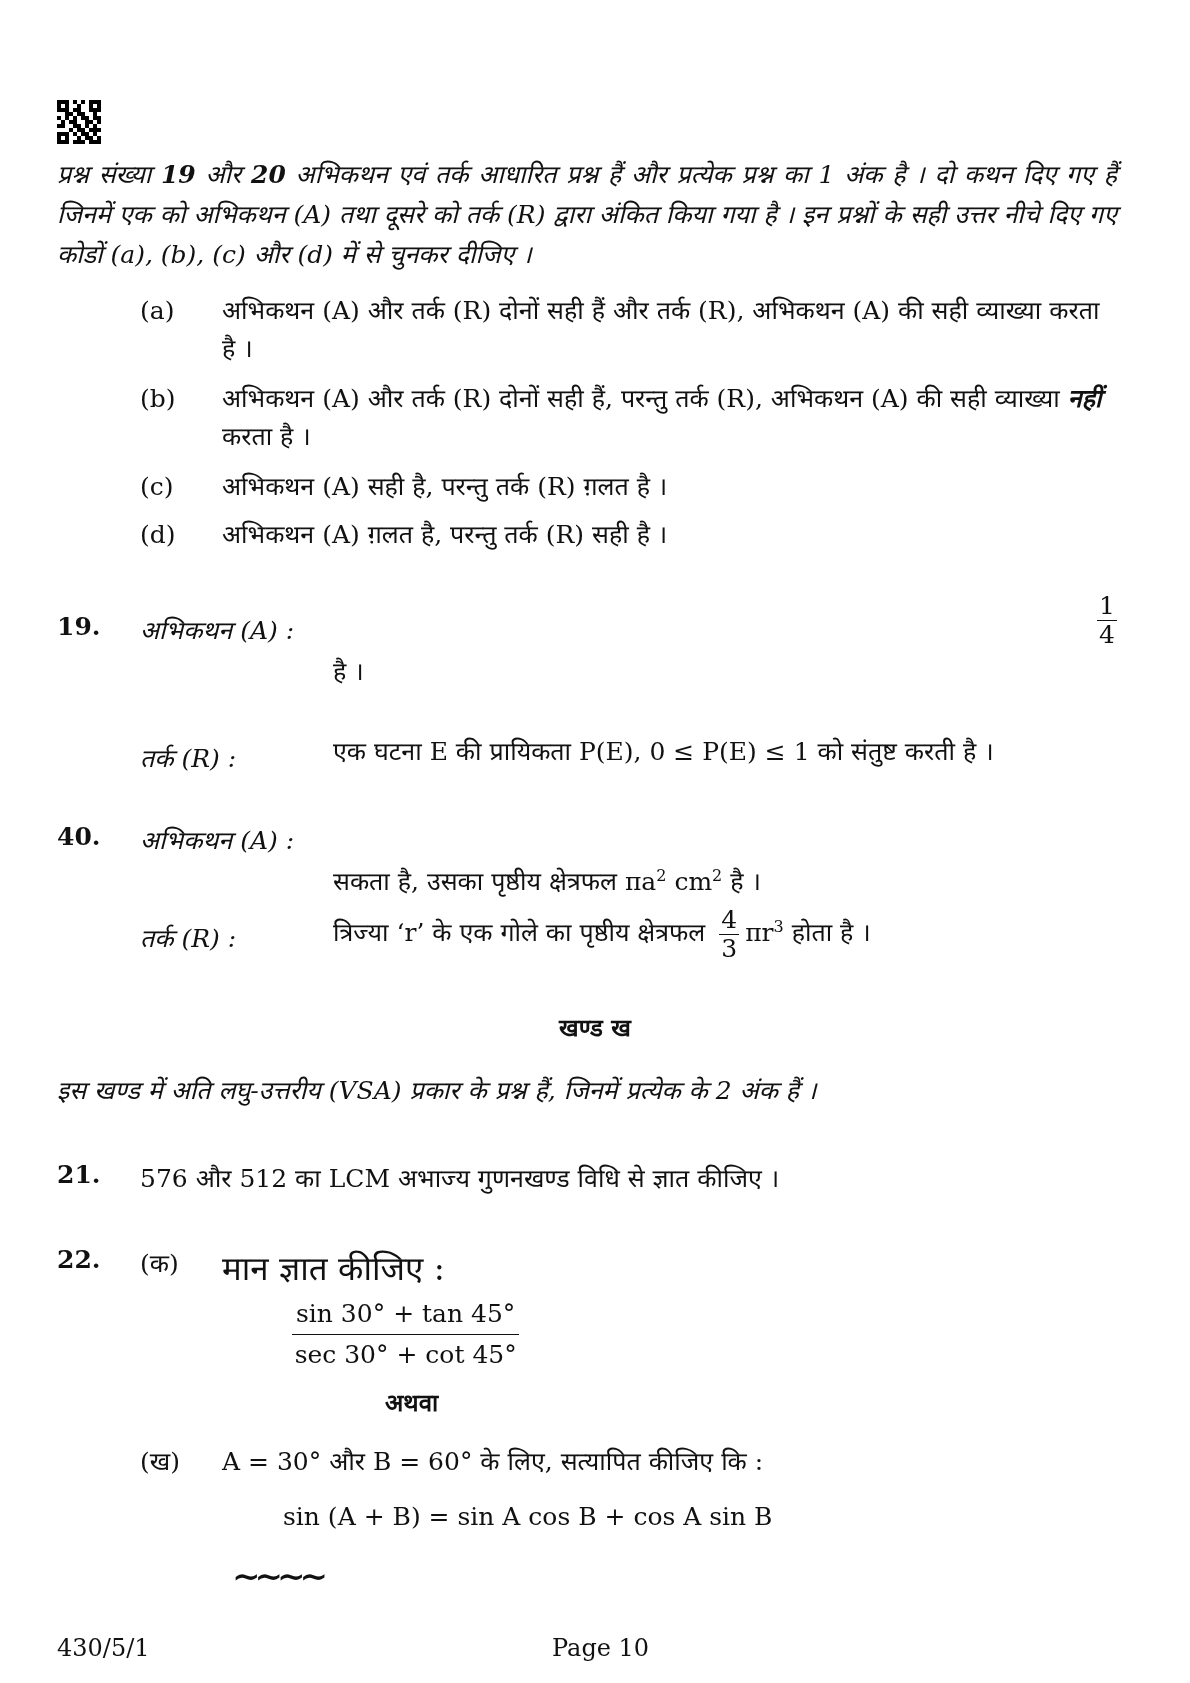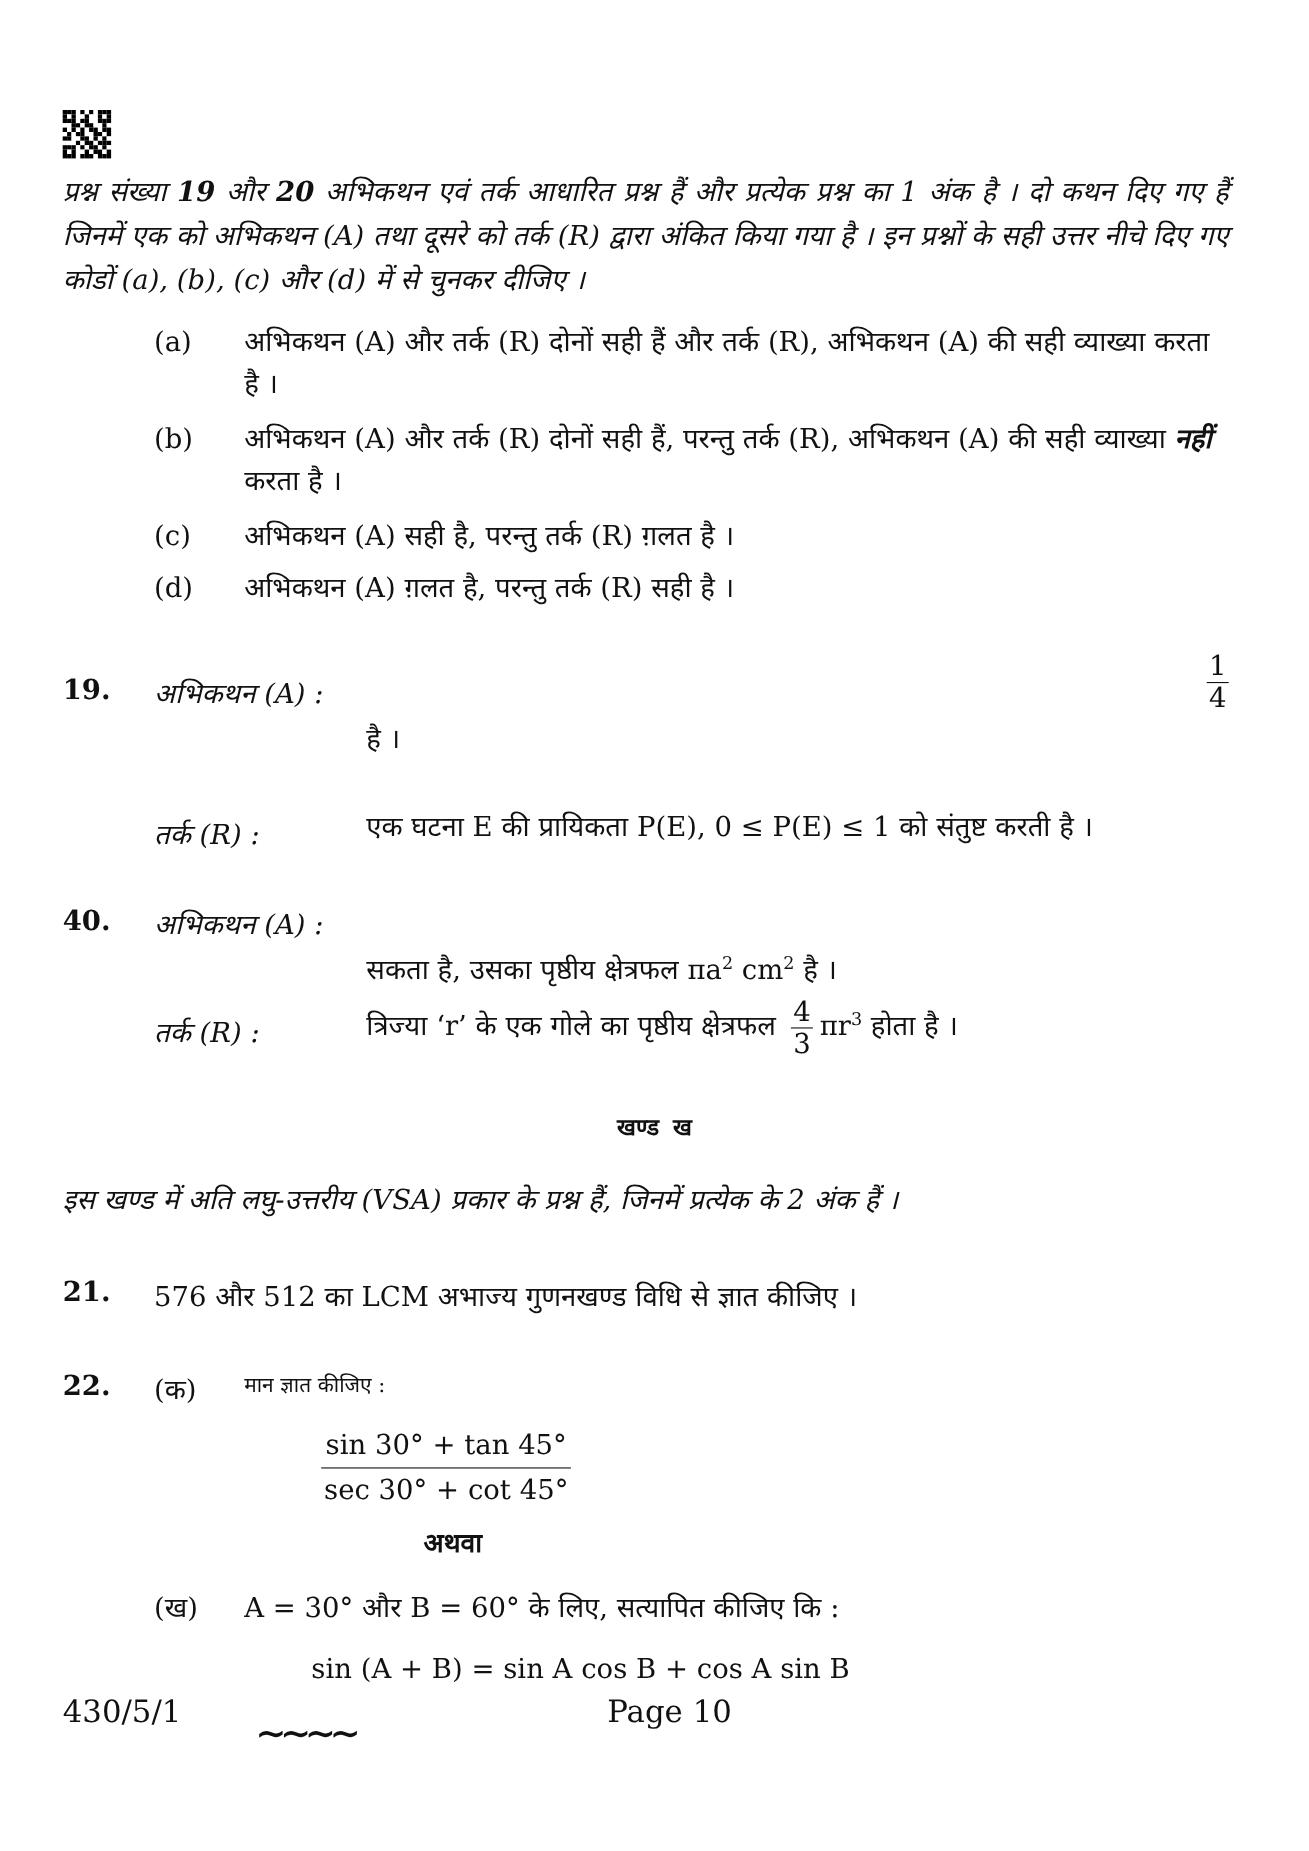--- a/index.html
+++ b/index.html
@@ -23,26 +23,26 @@
   .opt { font-size: 25px; line-height: 38px; }
   .opt .lbl { position: absolute; left: 140px; }
   .opt .txt { position: absolute; left: 222px; width: 880px; }
   .qnum { font-weight: bold; font-size: 25px; position: absolute; left: 57px; }
   .qlabel { font-style: italic; font-size: 25px; position: absolute; left: 140px; }
   .qtext { font-size: 25px; position: absolute; left: 333px; width: 790px; line-height: 48px; }
   .frac { display: inline-block; vertical-align: middle; text-align: center; line-height: 28px; margin: 0 6px; }
   .frac .n { display: block; border-bottom: 1.5px solid #111; padding: 0 2px; }
   .frac .d { display: block; }
   sup { font-size: 16px; line-height: 0; }
-  .section-title { left: 0; width: 1190px; text-align: center; top: 1010px; font-size: 21px; font-weight: bold; font-family: Liberation Mono, monospace; }
+  .section-title { left: 0; width: 1190px; text-align: center; top: 1010px; font-size: 24px; font-weight: bold; }
   .section-note { left: 57px; top: 1072px; font-size: 25px; font-style: italic; }
   .bigfrac { position: absolute; left: 292px; top: 1296px; text-align: center; font-size: 25px; line-height: 36px; }
   .bigfrac .n { display: block; border-bottom: 1.5px solid #111; padding: 0 4px 2px; }
   .bigfrac .d { display: block; padding-top: 2px; }
-  .footer { top: 1539px; font-size: 28px; }
+  .footer { top: 1634px; font-size: 24px; }
   .wave { font-size: 34px; font-weight: bold; letter-spacing: -6px; }
 </style>
 </head>
 <body>
 
 <div class="abs qr">
   <span></span>
     <span></span>
     <span></span>
     <span style="background:#fff"></span>
@@ -218,21 +218,21 @@
 <div class="abs section-note">इस खण्ड में अति लघु-उत्तरीय (VSA) प्रकार के प्रश्न हैं, जिनमें प्रत्येक के 2 अंक हैं ।</div>
 
 <div>
   <span class="qnum" style="top:1160px">21.</span>
   <span class="abs" style="left:140px;top:1160px;font-size:25px">576 और 512 का LCM अभाज्य गुणनखण्ड विधि से ज्ञात कीजिए ।</span>
 </div>
 
 <div>
   <span class="qnum" style="top:1245px">22.</span>
   <span class="abs" style="left:140px;top:1245px;font-size:25px">(क)</span>
-  <span class="abs" style="left:222px;top:1245px;font-size:19px">मान ज्ञात कीजिए :</span>
+  <span class="abs" style="left:222px;top:1245px;font-size:33px">मान ज्ञात कीजिए :</span>
   <div class="bigfrac">
     <span class="n">sin 30° + tan 45°</span>
     <span class="d">sec 30° + cot 45°</span>
   </div>
   <span class="abs" style="left:385px;top:1385px;font-size:24px;font-weight:bold">अथवा</span>
   <span class="abs" style="left:140px;top:1443px;font-size:25px">(ख)</span>
   <span class="abs" style="left:222px;top:1443px;font-size:25px">A = 30° और B = 60° के लिए, सत्यापित कीजिए कि :</span>
   <span class="abs" style="left:283px;top:1502px;font-size:25px">sin (A + B) = sin A cos B + cos A sin B</span>
 </div>
 

